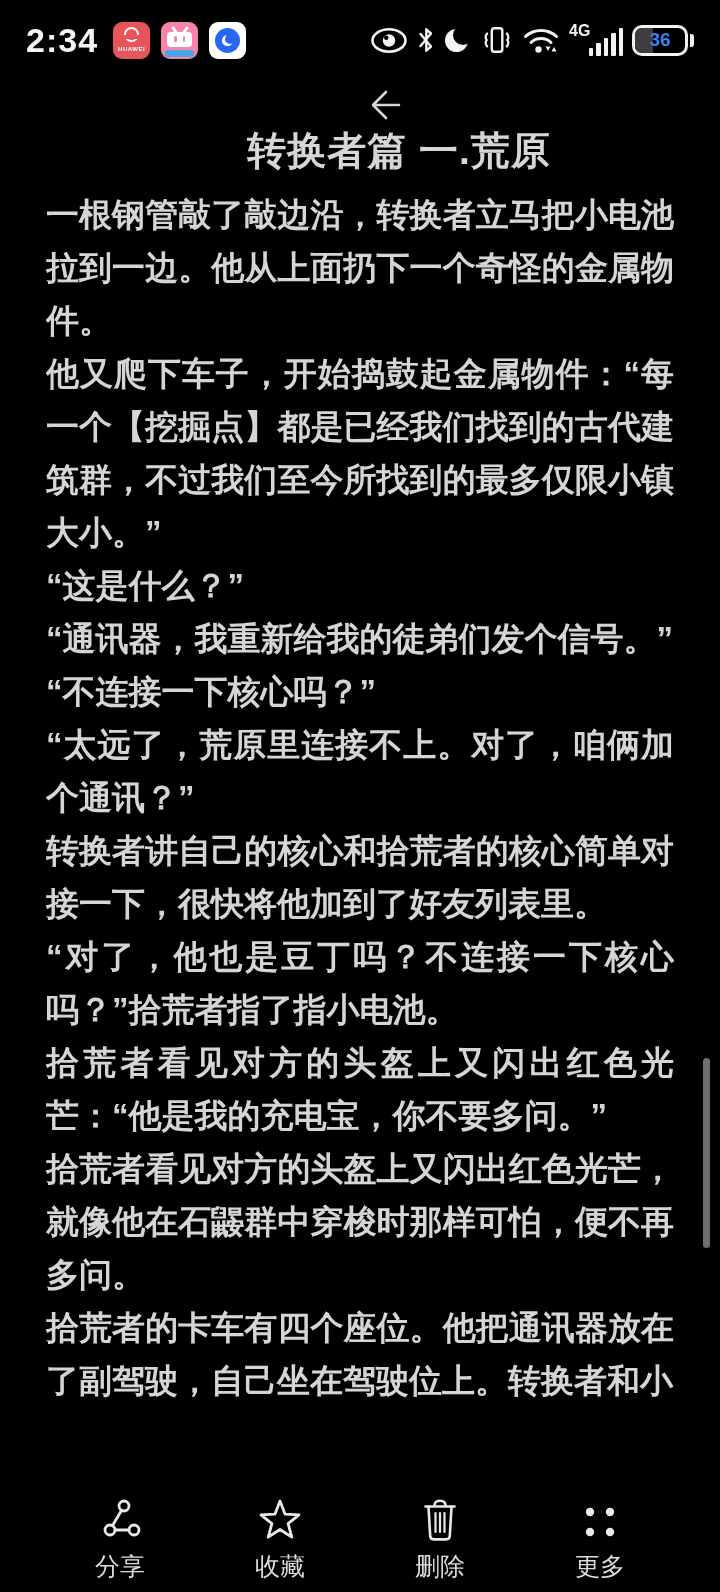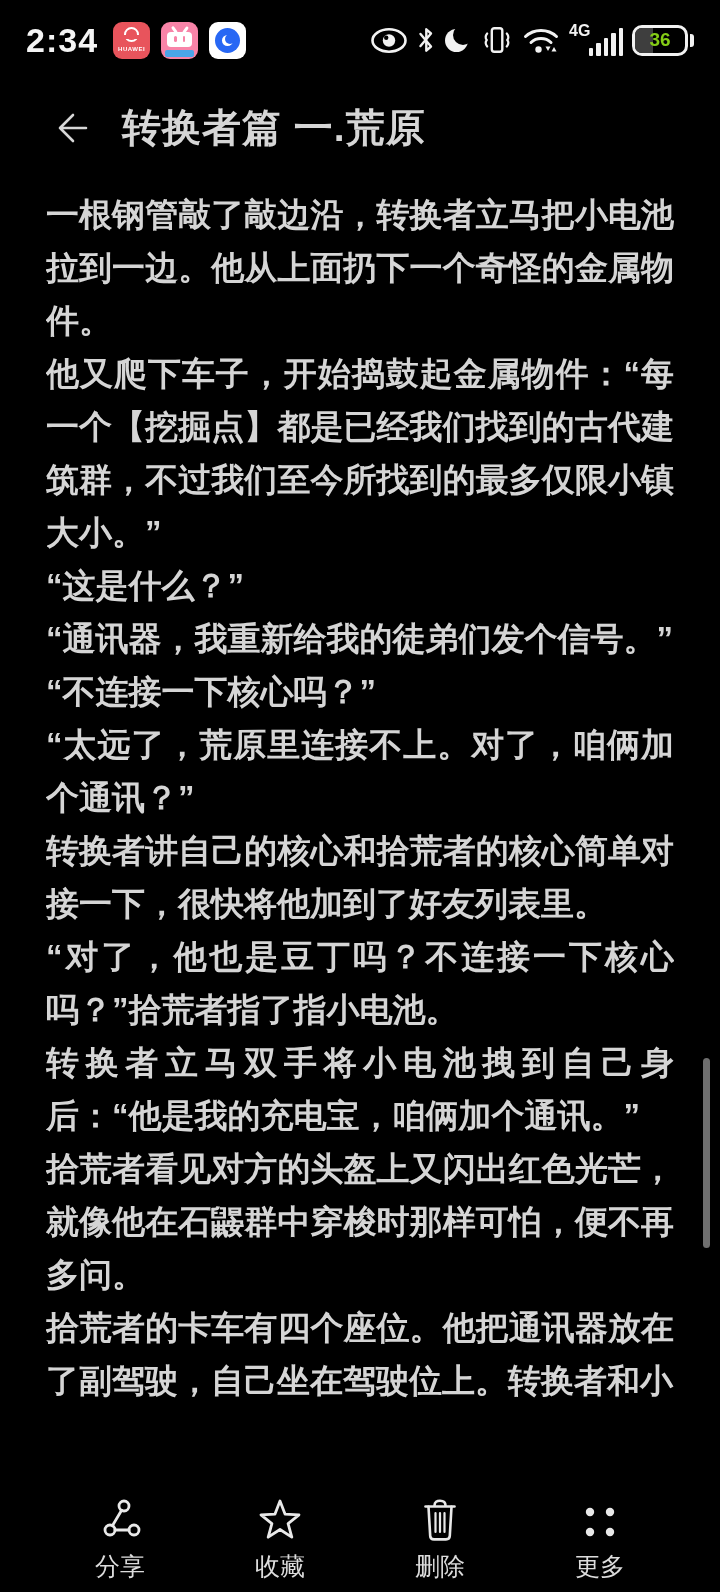--- a/index.html
+++ b/index.html
@@ -36,26 +36,26 @@
   .sb-right { display:flex; align-items:center; gap:9px; }
   .sb-right svg { display:block; }
   .sig { position:relative; width:54px; height:34px; }
   .sig-4g { position:absolute; top:-1px; left:0; font-size:16px; font-weight:700; color:#F2F2F2; }
   .sig-bars { position:absolute; bottom:1px; right:0; display:flex; align-items:flex-end; gap:3px; }
   .sig-bars span { display:block; width:4.5px; background:#F2F2F2; border-radius:1px; }
   .batt-wrap { display:flex; align-items:center; }
   .batt { position:relative; width:56px; height:31px; border:3px solid #F2F2F2; border-radius:10px;
     display:flex; align-items:center; justify-content:center; overflow:hidden; }
   .batt-fill { position:absolute; left:0; top:0; bottom:0; width:36%; background:#3E3E3E; }
-  .batt-num { position:relative; font-size:19px; font-weight:700; color:#84cc16; z-index:1; }
+  .batt-num { position:relative; font-size:19px; font-weight:700; color:#3b82f6; z-index:1; }
   .batt-nub { width:4px; height:13px; background:#F2F2F2; border-radius:0 3px 3px 0; margin-left:2px; }
 
   
   .header { position:absolute; top:86px; left:0; right:0; height:84px;
-    display:flex; align-items:center; padding-left:50px; }
+    display:flex; align-items:center; padding-left:50px;flex-direction:column; }
   .back-btn { width:44px; height:44px; display:flex; align-items:center; justify-content:center; }
   .page-title { margin-left:28px; font-size:39px; font-weight:700; color:#D6D6D6; letter-spacing:1px; }
 
   
   .content { position:absolute; top:188px; left:46px; width:628px; height:1300px;
     overflow:hidden; color:#D5D5D5; font-size:33px; line-height:53px;
     text-align:justify; word-break:break-all; }
   .content p { margin:0;font-weight:bold; }
 
   .scrollbar-thumb { position:absolute; right:10px; top:1058px; width:7px; height:190px;
@@ -152,21 +152,21 @@
 
   <div class="content">
     <p>一根钢管敲了敲边沿，转换者立马把小电池拉到一边。他从上面扔下一个奇怪的金属物件。</p>
     <p>他又爬下车子，开始捣鼓起金属物件：“每一个【挖掘点】都是已经我们找到的古代建筑群，不过我们至今所找到的最多仅限小镇大小。”</p>
     <p>“这是什么？”</p>
     <p>“通讯器，我重新给我的徒弟们发个信号。”</p>
     <p>“不连接一下核心吗？”</p>
     <p>“太远了，荒原里连接不上。对了，咱俩加个通讯？”</p>
     <p>转换者讲自己的核心和拾荒者的核心简单对接一下，很快将他加到了好友列表里。</p>
     <p>“对了，他也是豆丁吗？不连接一下核心吗？”拾荒者指了指小电池。</p>
-    <p>转换者立马双手将小电池拽到自己身后：“他是我的充电宝，咱俩加个通讯。”</p>
+    <p>拾荒者看见对方的头盔上又闪出红色光芒：“他是我的充电宝，你不要多问。”</p>
     <p>拾荒者看见对方的头盔上又闪出红色光芒，就像他在石鼹群中穿梭时那样可怕，便不再多问。</p>
     <p>拾荒者的卡车有四个座位。他把通讯器放在了副驾驶，自己坐在驾驶位上。转换者和小</p>
   </div>
 
   <div class="scrollbar-thumb"></div>
 
   <div class="toolbar">
     <div class="tb-item">
       <svg width="46" height="46" viewBox="0 0 46 46">
         <circle cx="27" cy="9" r="5" fill="none" stroke="#E8E8E8" stroke-width="2.8"></circle>

